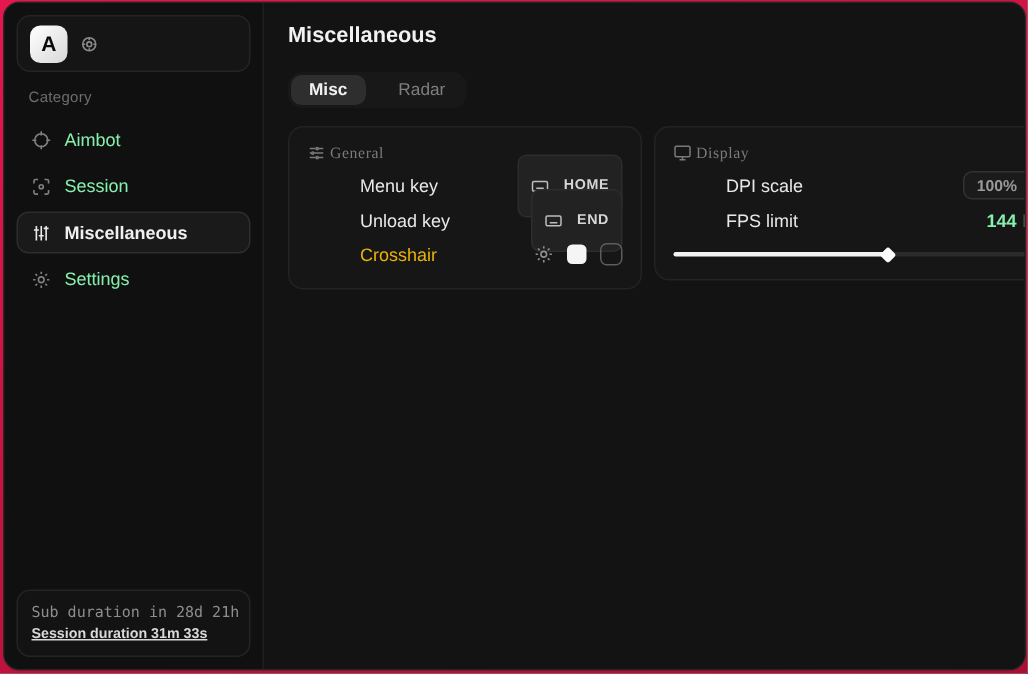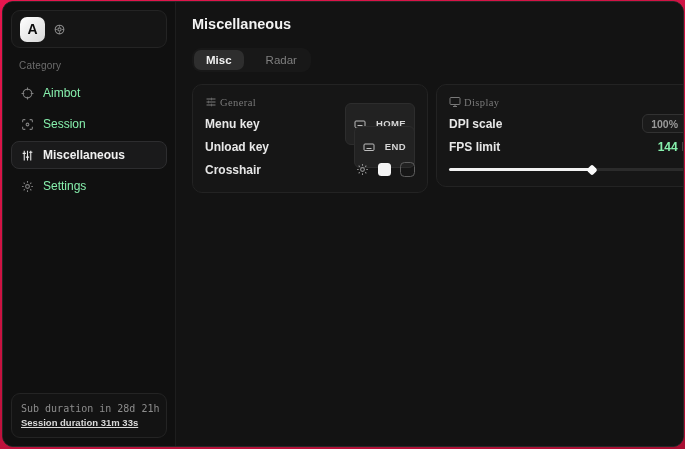--- a/index.html
+++ b/index.html
@@ -139,22 +139,22 @@
     letter-spacing: 0.4px;
     margin-bottom: 4px;
   }
   .card-head .cico { display: flex; align-items: center; color: #7a7a7a; }
   .row {
     display: flex;
     align-items: center;
     justify-content: space-between;
     height: 23px;
   }
-  .row-label { color: #e8e8e8; font-size: 12px; font-weight: 700; }
-  .row-label.muted { color: #e5e5e5; }
+  .row-label { color: #e8e8e8; font-size: 12px; font-weight: 400; margin-left: 35px; }
+  .row-label.muted { color: #eab308; }
   .keybtn {
     display: inline-flex;
     align-items: center;
     gap: 10px;
     background: #222222;
     border: 1px solid #2d2d2d;
     border-radius: 6px;
     padding: 14px 8px;
     color: #d6d6d6;
     font-size: 9.5px;

